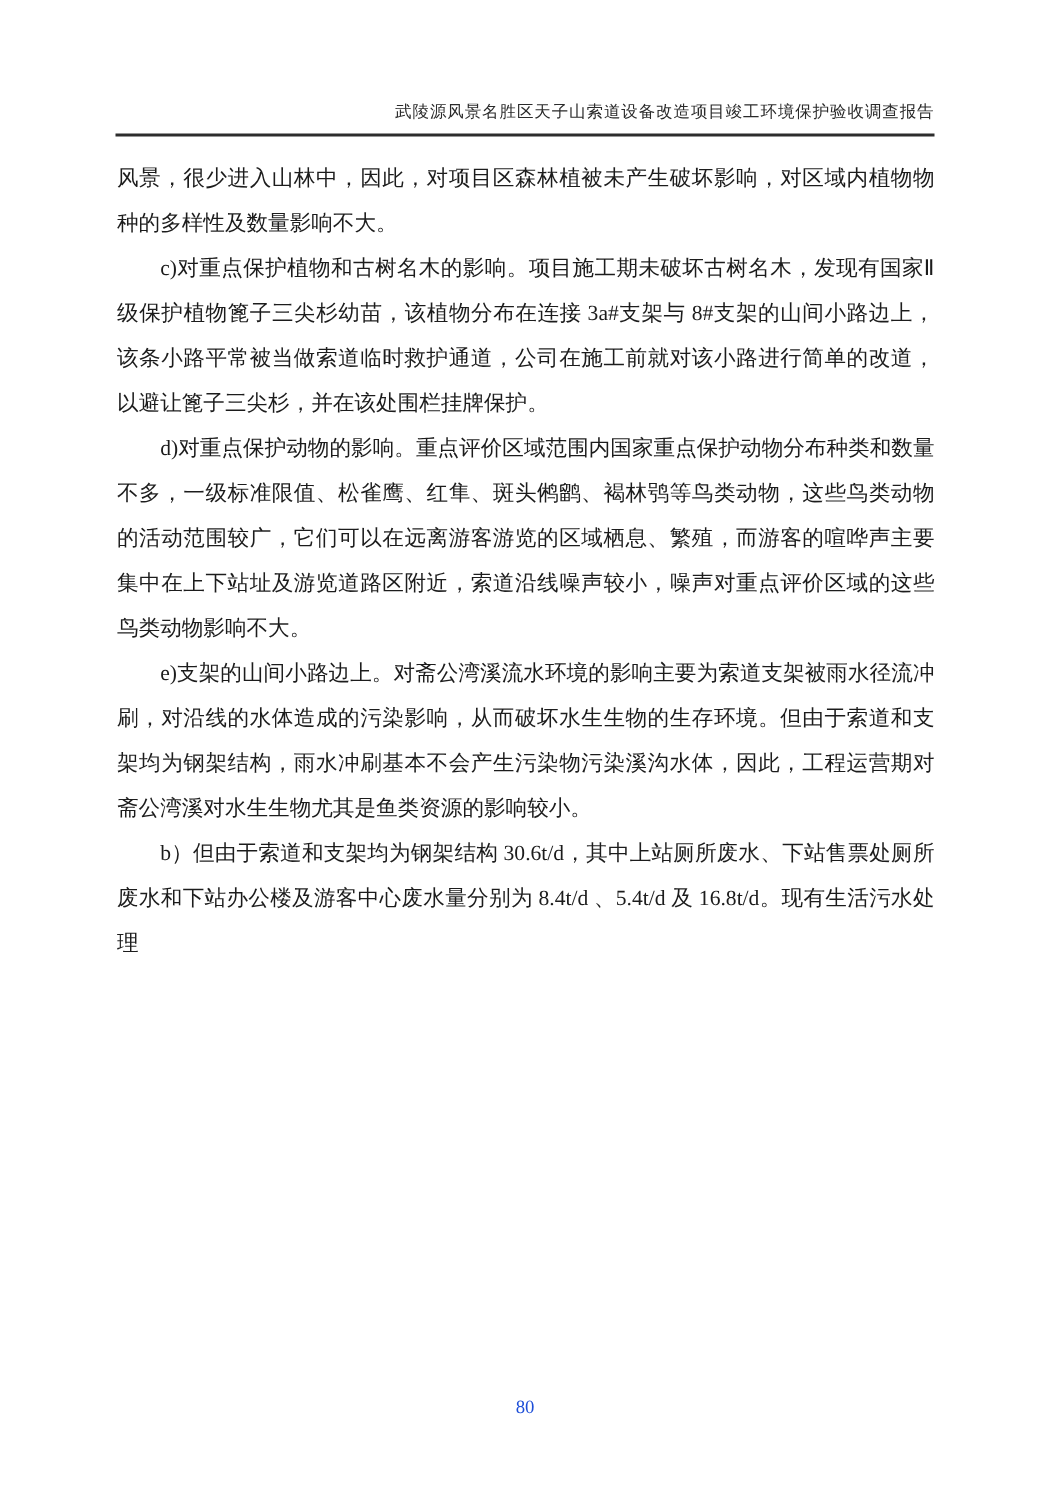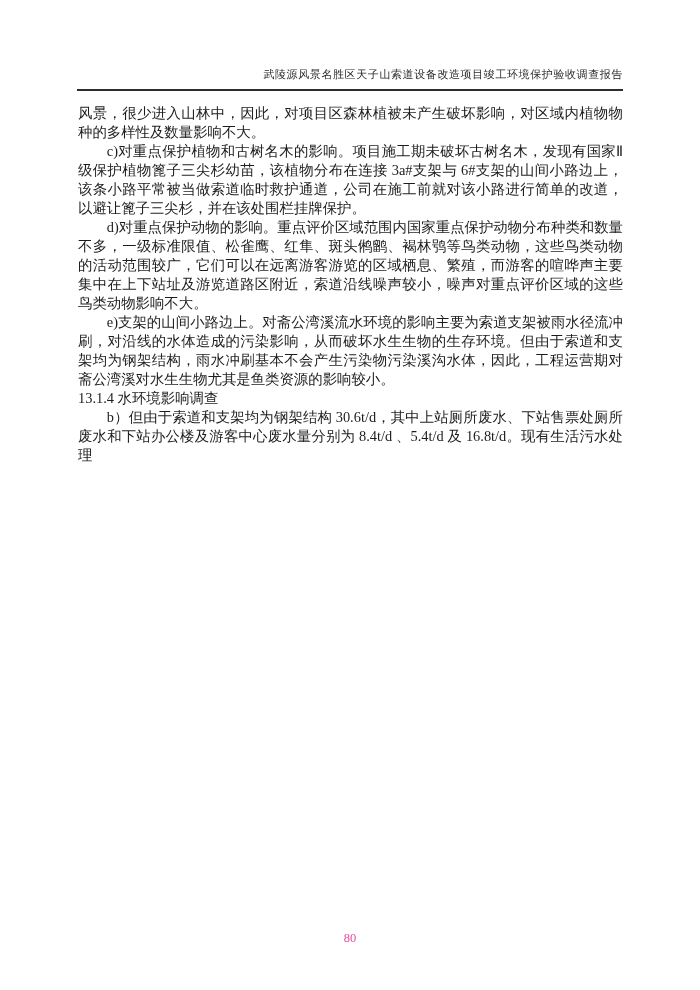--- a/index.html
+++ b/index.html
@@ -35,57 +35,56 @@
     width: 546px;
     height: 0;
     border-top: 2px solid #2d2d2d;
   }
   .content {
     position: absolute;
     top: 83px;
     left: 78px;
     width: 545px;
     font-size: 14.4px;
-    line-height: 19px;
+    line-height: 30px;
     text-align: justify;
     text-justify: inter-character;
   }
   .content p {
     margin: 0;
     padding: 0;
   }
   .content p.indent {
     text-indent: 2em;
   }
   .content p.heading {
     text-indent: 0;
   }
   .footer {
     position: absolute;
     top: 910px;
     left: 0;
     width: 700px;
     text-align: center;
     font-size: 12.5px;
-    color: #ec4899;
+    color: #1d4ed8;
   }
 </style>
 </head>
 <body>
 
 <div class="page">
 
   <div class="header-title">武陵源风景名胜区天子山索道设备改造项目竣工环境保护验收调查报告</div>
 
   <div class="header-rule"></div>
 
   <div class="content">
     <p class="continuation">风景，很少进入山林中，因此，对项目区森林植被未产生破坏影响，对区域内植物物种的多样性及数量影响不大。</p>
-    <p class="indent">c)对重点保护植物和古树名木的影响。项目施工期未破坏古树名木，发现有国家Ⅱ级保护植物篦子三尖杉幼苗，该植物分布在连接 3a#支架与 6#支架的山间小路边上，该条小路平常被当做索道临时救护通道，公司在施工前就对该小路进行简单的改道，以避让篦子三尖杉，并在该处围栏挂牌保护。</p>
+    <p class="indent">c)对重点保护植物和古树名木的影响。项目施工期未破坏古树名木，发现有国家Ⅱ级保护植物篦子三尖杉幼苗，该植物分布在连接 3a#支架与 8#支架的山间小路边上，该条小路平常被当做索道临时救护通道，公司在施工前就对该小路进行简单的改道，以避让篦子三尖杉，并在该处围栏挂牌保护。</p>
     <p class="indent">d)对重点保护动物的影响。重点评价区域范围内国家重点保护动物分布种类和数量不多，一级标准限值、松雀鹰、红隼、斑头鸺鹠、褐林鸮等鸟类动物，这些鸟类动物的活动范围较广，它们可以在远离游客游览的区域栖息、繁殖，而游客的喧哗声主要集中在上下站址及游览道路区附近，索道沿线噪声较小，噪声对重点评价区域的这些鸟类动物影响不大。</p>
     <p class="indent">e)支架的山间小路边上。对斋公湾溪流水环境的影响主要为索道支架被雨水径流冲刷，对沿线的水体造成的污染影响，从而破坏水生生物的生存环境。但由于索道和支架均为钢架结构，雨水冲刷基本不会产生污染物污染溪沟水体，因此，工程运营期对斋公湾溪对水生生物尤其是鱼类资源的影响较小。</p>
-    <p class="heading">13.1.4 水环境影响调查</p>
     <p class="indent">b）但由于索道和支架均为钢架结构 30.6t/d，其中上站厕所废水、下站售票处厕所废水和下站办公楼及游客中心废水量分别为 8.4t/d 、5.4t/d 及 16.8t/d。现有生活污水处理</p>
   </div>
 
   <div class="footer">80</div>
 
 </div>
 
 </body></html>

